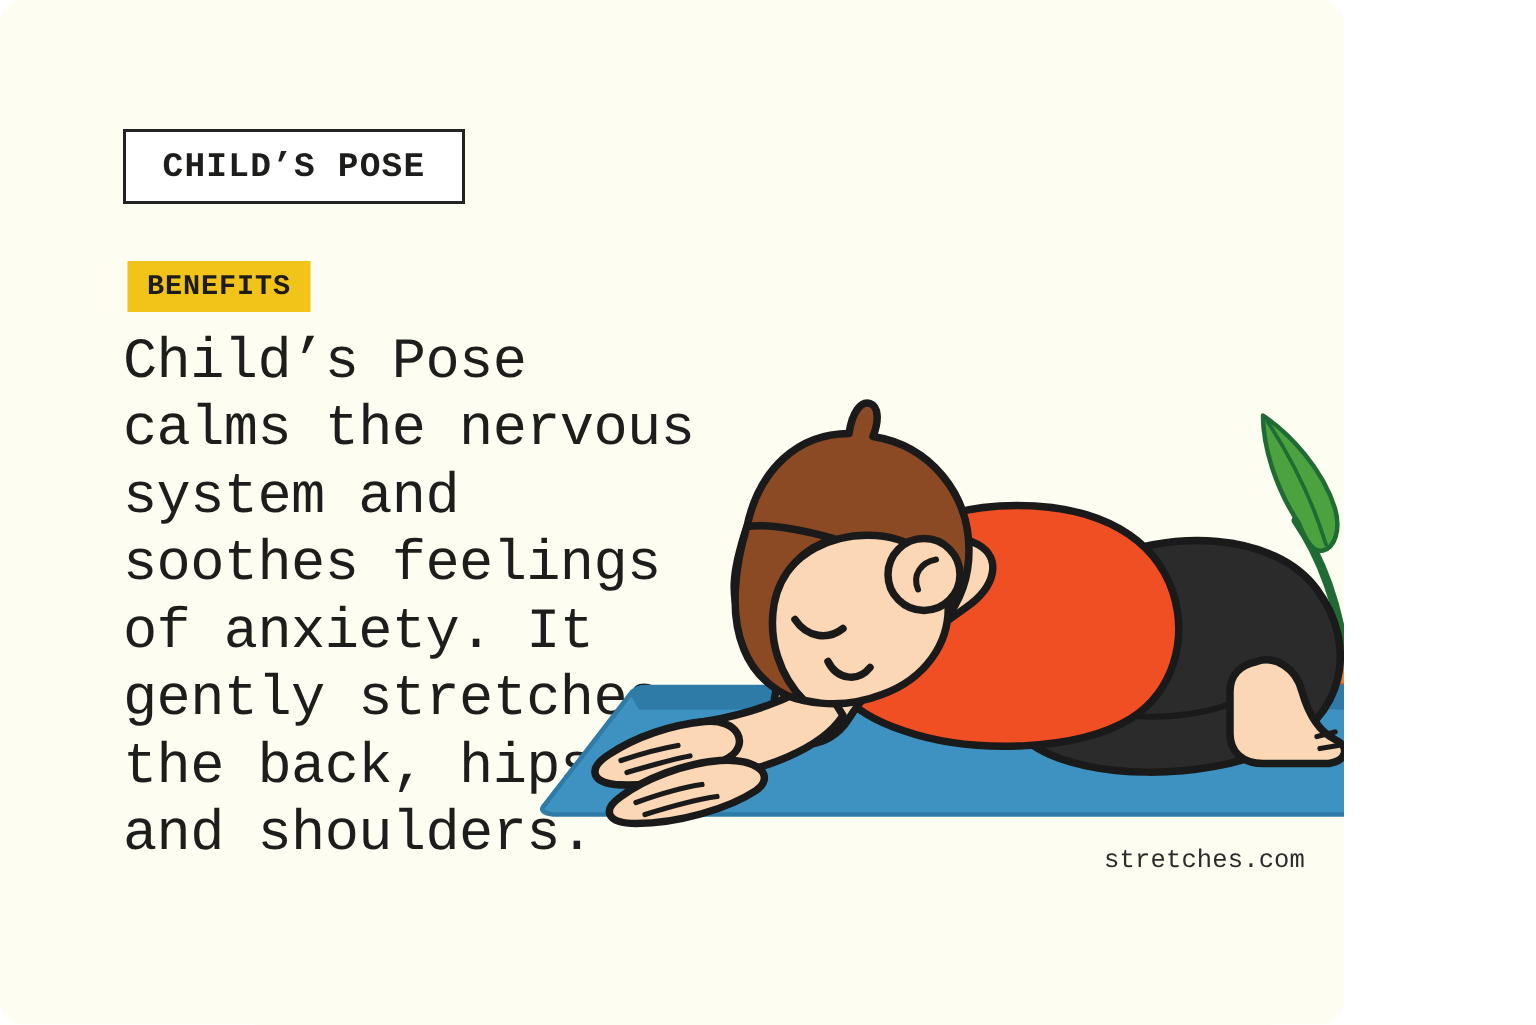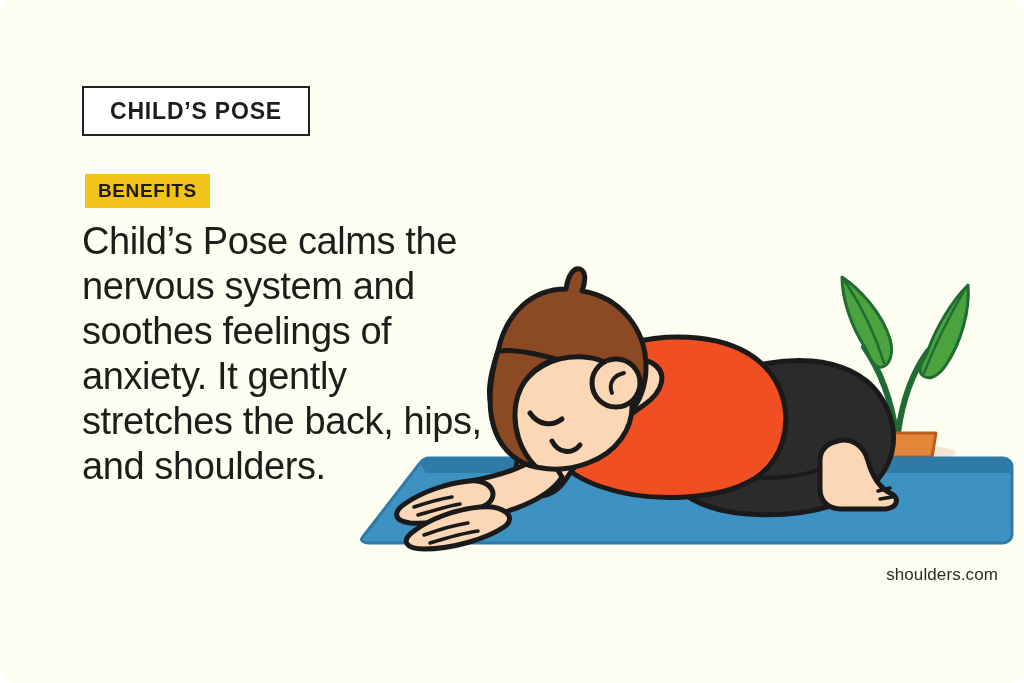--- a/index.html
+++ b/index.html
@@ -2,25 +2,25 @@
 <html><head>
 <meta charset="utf-8">
 <style>
   html, body {
     margin: 0;
     padding: 0;
     background: #ffffff;
   }
   #poster {
     position: relative;
-    width: 1024px;
+    width: 896px;
     height: 683px;
     background: #FEFDF1;
     overflow: hidden;
-    font-family: Liberation Sans, sans-serif;
+    font-family: Liberation Mono, monospace;
     border-radius: 15px;
   }
 
   
   #title-box {
     position: absolute;
     left: 82px;
     top: 86px;
     width: 228px;
     height: 50px;
@@ -98,21 +98,21 @@
   <div id="title-box">
     <span id="title-text">CHILD’S POSE</span>
   </div>
 
   <div id="benefits-body">Child’s Pose calms the nervous system and soothes feelings of anxiety. It gently stretches the back, hips, and shoulders.</div>
 
   <div id="benefits-badge">
     <span id="benefits-text">BENEFITS</span>
   </div>
 
-  <div id="watermark">shoulders.com</div>
+  <div id="watermark">stretches.com</div>
 
   <div id="illustration">
     <svg viewBox="0 0 694 330" xmlns="http://www.w3.org/2000/svg">
 
       <ellipse cx="568" cy="198" rx="58" ry="9" fill="#F2E6D2"></ellipse>
 
       <g>
 
         <path d="M566 178 C 562 150, 552 118, 534 92" stroke="#1F6B33" stroke-width="6" fill="none" stroke-linecap="round"></path>
         <path d="M568 178 C 572 148, 582 118, 598 96" stroke="#1F6B33" stroke-width="6" fill="none" stroke-linecap="round"></path>

